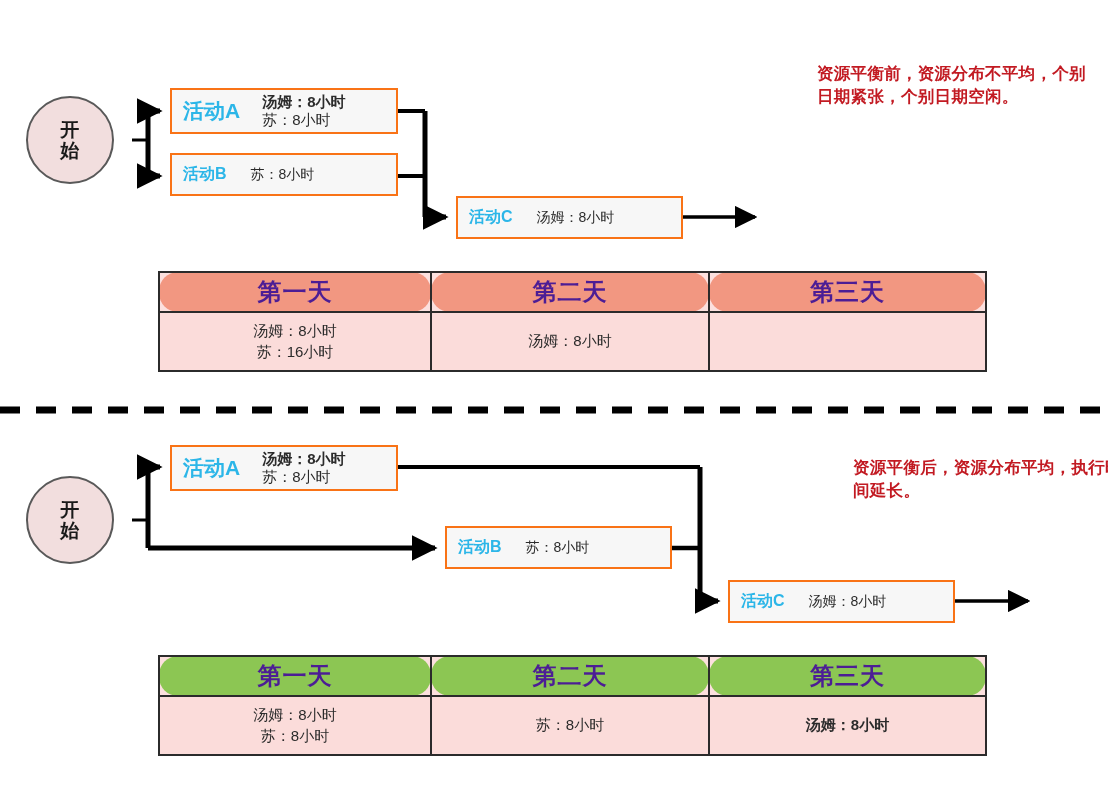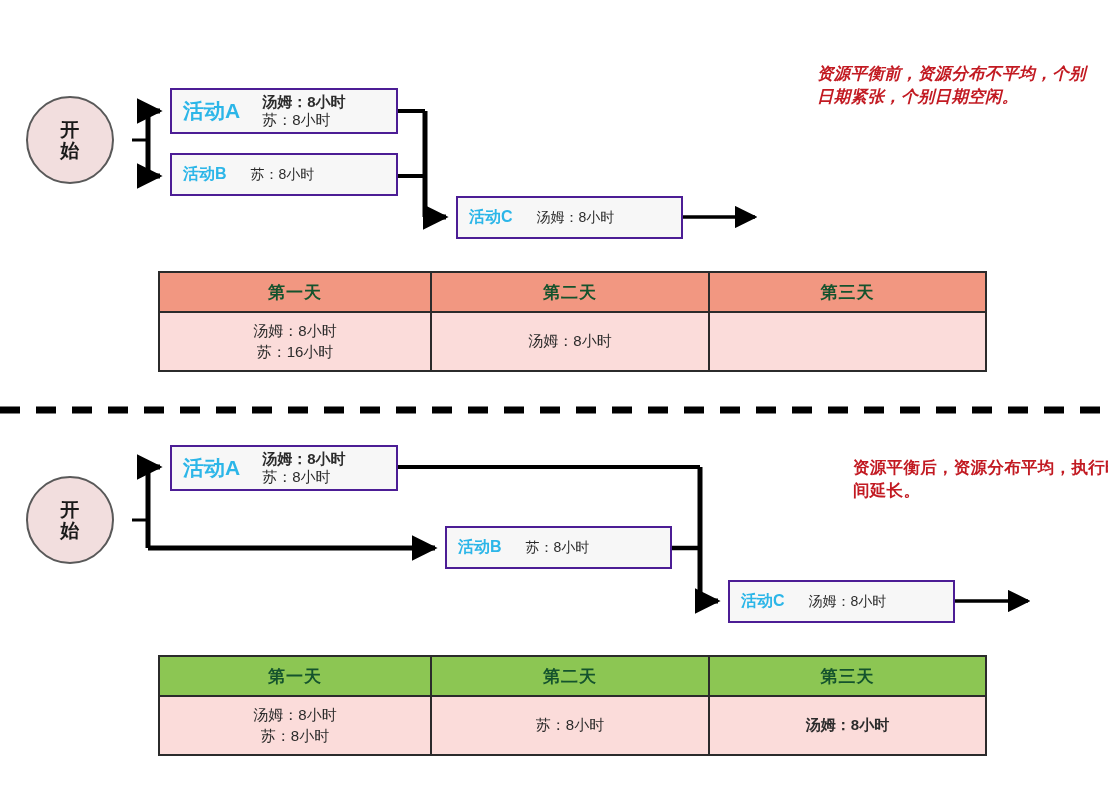--- a/index.html
+++ b/index.html
@@ -46,21 +46,21 @@
     font-size: 19px;
     font-weight: bold;
     color: #1a1a1a;
     line-height: 1.12;
     letter-spacing: 0.5px;
   }
   
   .activity {
     position: absolute;
     background: #f7f7f7;
-    border: 2px solid #4c1d95;
+    border: 2px solid #f97316;
     box-sizing: border-box;
     display: flex;
     align-items: center;
     z-index: 3;
   }
   .activity .act-name {
     color: #2cb6e8;
     font-weight: bold;
     white-space: nowrap;
   }
@@ -96,24 +96,25 @@
     background: #fce0de;
   }
   .day-table th, .day-table td {
     border: 2px solid #2b2b2b;
     padding: 0;
     text-align: center;
     vertical-align: middle;
   }
   .day-table th {
     height: 38px;
-    font-size: 17px;
-    font-weight: bold;
-    color: #14532d;
+    font-size: 24px;
+    font-weight: bold;
+    color: #4c1d95;
     letter-spacing: 1px;
+    border-radius: 19px;
   }
   .day-table td {
     height: 57px;
     font-size: 15px;
     color: #2b2b2b;
     line-height: 1.35;
     background: #fbdcda;
   }
   .day-table td .c-bold { font-weight: bold; }
   .tbl-before th { background: #f29781; }
@@ -190,21 +191,21 @@
   <div class="activity act-mid" style="left:170px; top:153px; width:228px; height:43px;">
     <span class="act-name" style="margin-left:11px;">活动B</span>
     <span class="act-res" style="margin-left:24px;">苏：8小时</span>
   </div>
 
   <div class="activity act-mid" style="left:456px; top:196px; width:227px; height:43px;">
     <span class="act-name" style="margin-left:11px;">活动C</span>
     <span class="act-res" style="margin-left:24px;">汤姆：8小时</span>
   </div>
 
-  <div class="annotation" style="left:817px; top:62px; width:278px;font-style:italic;">资源平衡前，资源分布不平均，个别日期紧张，个别日期空闲。</div>
+  <div class="annotation" style="left:817px; top:62px; width:278px;">资源平衡前，资源分布不平均，个别日期紧张，个别日期空闲。</div>
 
   <table class="day-table tbl-before" style="left:158px; top:271px; width:827px;">
     <colgroup>
       <col style="width:272px">
         <col style="width:278px">
         <col style="width:277px">
     </colgroup>
     <thead>
       <tr>
         <th>第一天</th>

